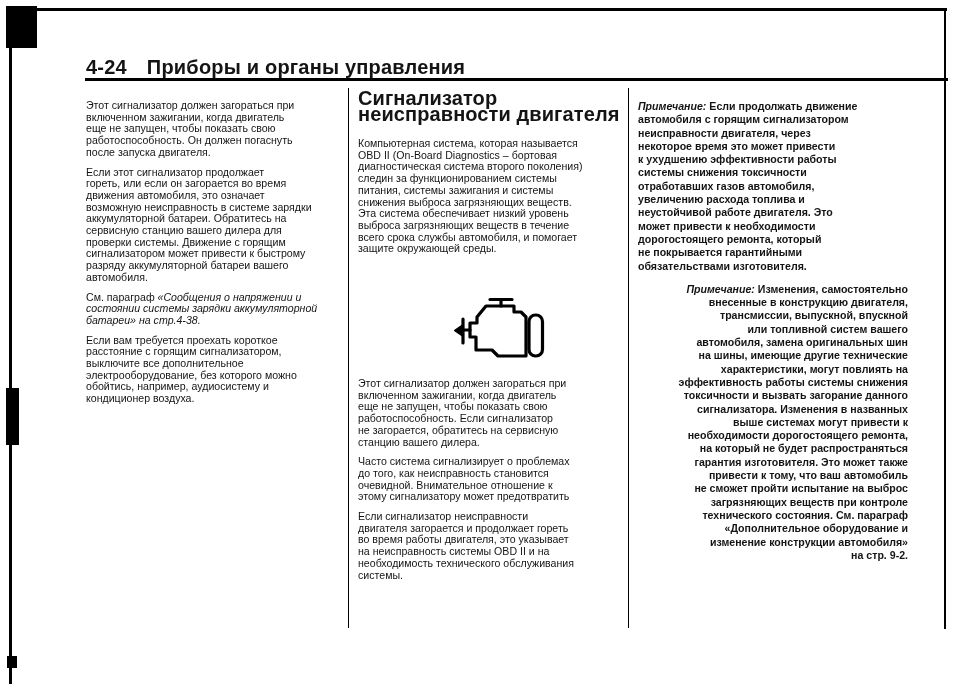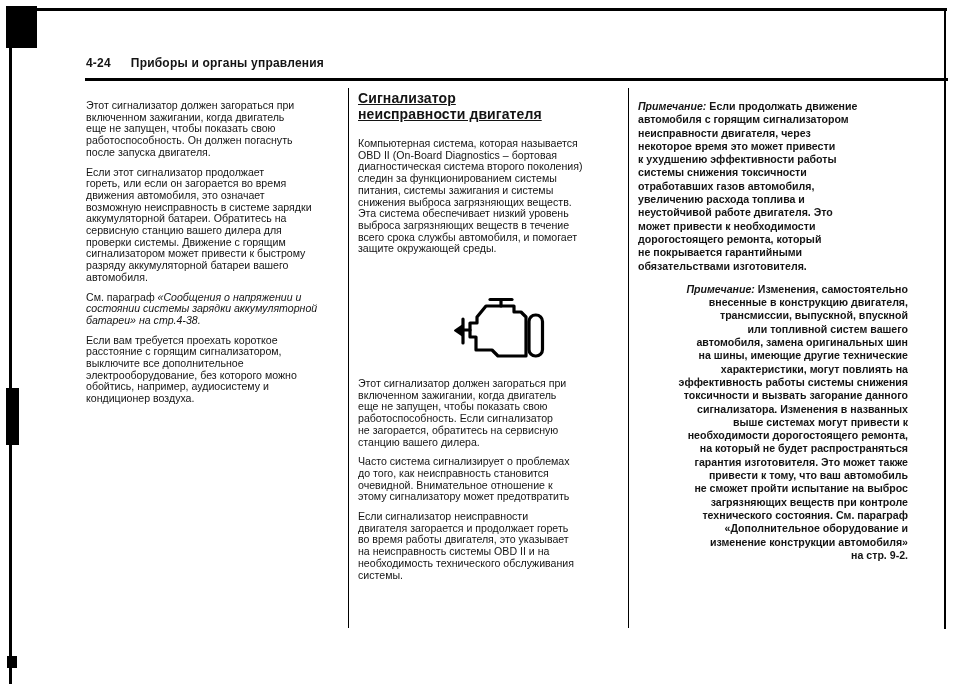--- a/index.html
+++ b/index.html
@@ -17,39 +17,39 @@
   #artifact-topline  { left:6px;  top:8px;   width:941px; height:3px; }
   #artifact-leftline { left:9px;  top:6px;   width:3px;  height:678px; }
   #artifact-leftblob { left:6px;  top:388px; width:13px; height:57px; }
   #artifact-btmtick  { left:7px;  top:656px; width:10px; height:12px; }
   #artifact-rightline{ left:944px;top:9px;   width:2px;  height:620px; }
 
   
   .hdr {
     position:absolute; left:86px; top:56px;
     display:flex; gap:20px;
-    font-weight:bold; font-size:12px; letter-spacing:.2px;
+    font-weight:bold; font-size:20px; letter-spacing:.2px;
     white-space:nowrap;
   }
   .hdr-rule { position:absolute; left:85px; top:78px; width:863px; height:3px; background:#000; }
 
   
   .col { position:absolute; font-size:10.6px; line-height:11.7px; }
   .col p { margin:4px 0 8px 0; white-space:pre-line; }
   #col1 { left:86px;  top:96px; width:262px; }
   #col2 { left:358px; top:90px; width:265px; }
   #col3 { left:638px; top:96px; width:270px; }
 
   .sep { position:absolute; top:88px; height:540px; width:1px; background:#000; }
   #sep1 { left:348px; }
   #sep2 { left:628px; }
 
   .h2 {
-    font-size:14px; font-weight:bold; line-height:16px;
-    margin:0 0 16px 0; white-space:pre-line; letter-spacing:.1px;text-decoration:underline;
+    font-size:20px; font-weight:bold; line-height:16px;
+    margin:0 0 16px 0; white-space:pre-line; letter-spacing:.1px;
   }
   .ref-italic { font-style:italic;text-align:right; }
   .note { font-weight:bold; line-height:13.3px; margin-top:11px; margin-bottom:0; }
   .note + .note { margin-top:10px;text-align:right; }
   .note .lbl { font-style:italic; }
 
   
   .icon-wrap { margin:38px 0 11px 92px; width:96px; height:74px; }
 </style>
 </head>

